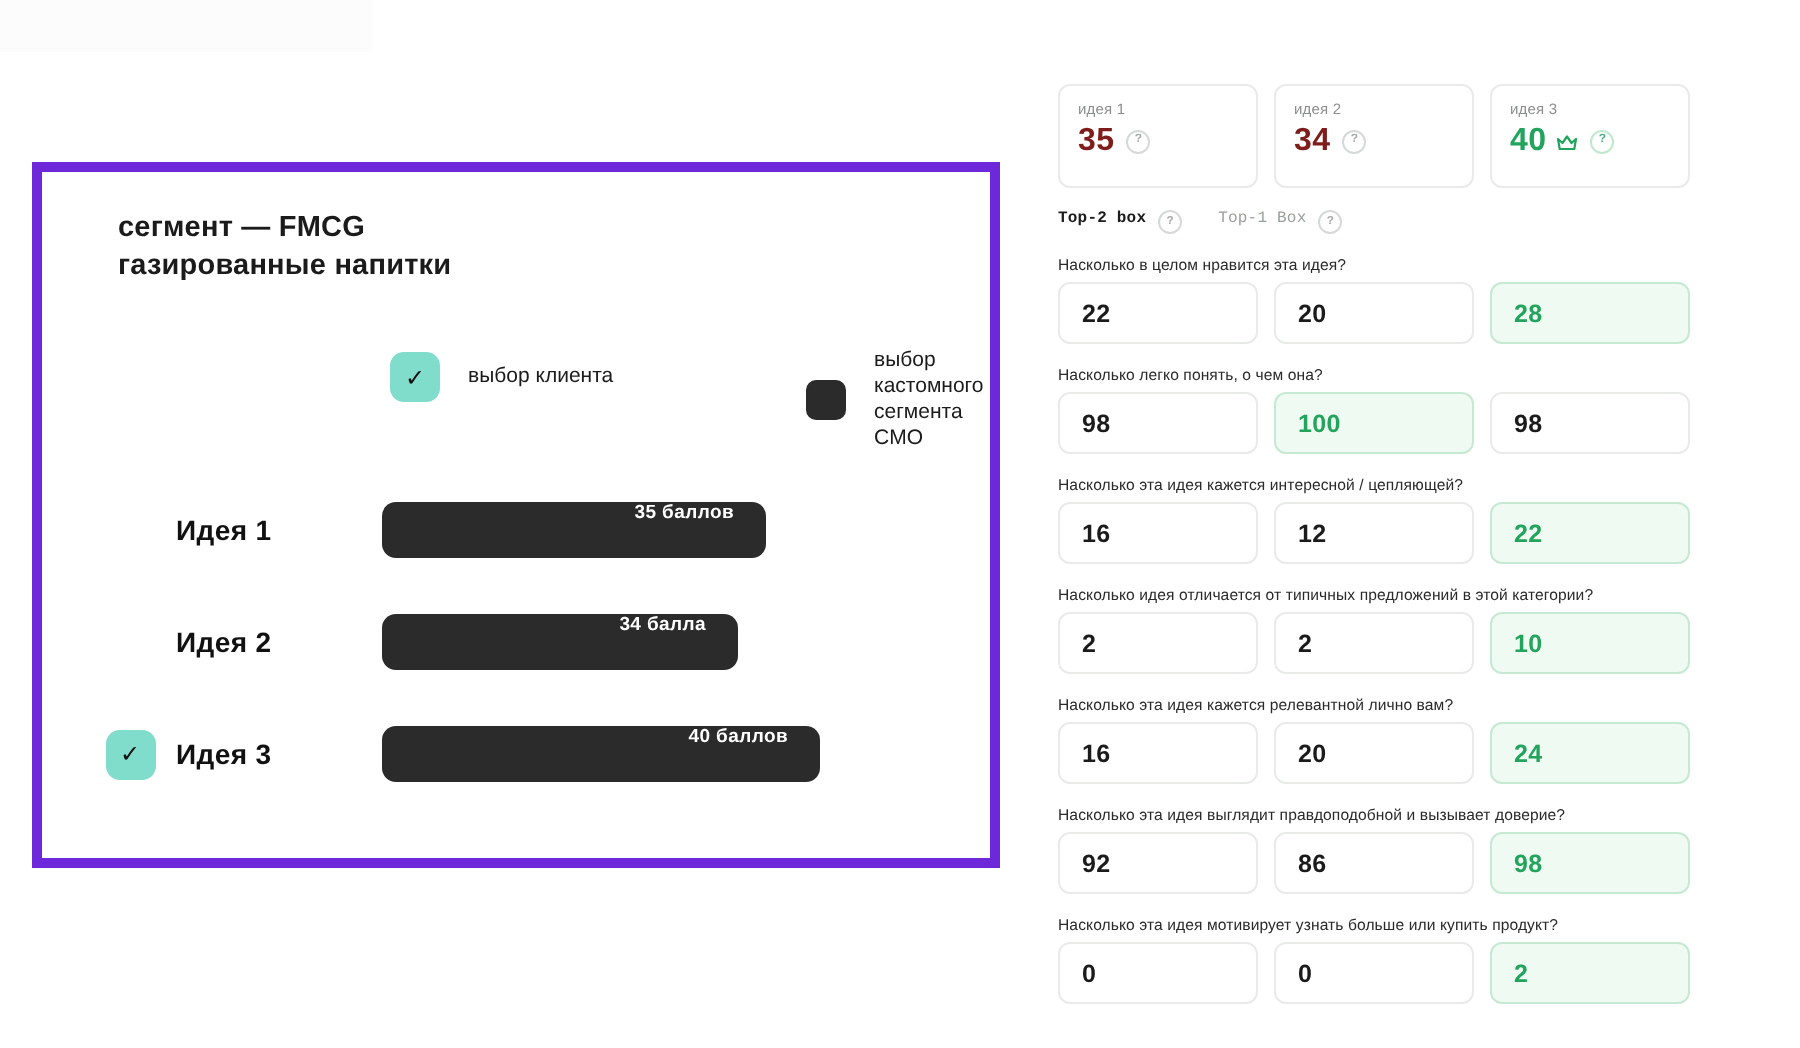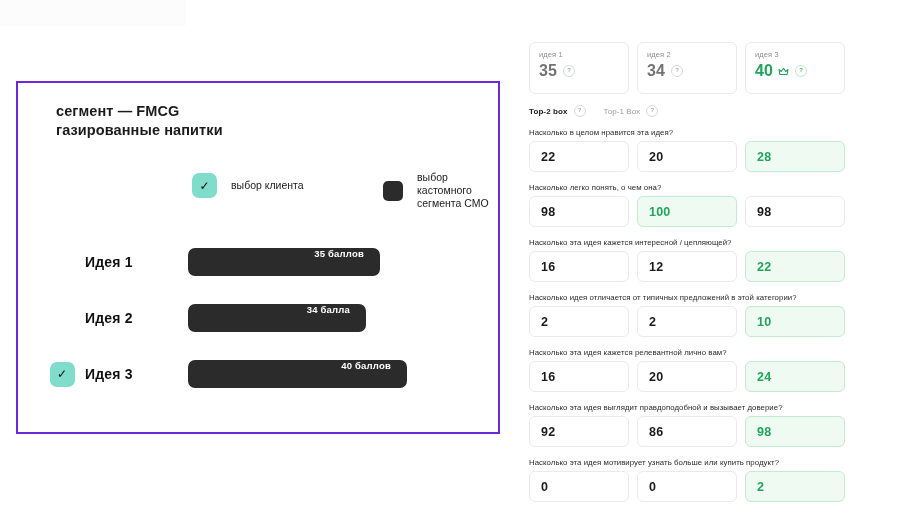--- a/index.html
+++ b/index.html
@@ -17,21 +17,21 @@
   }
 
   
   #left-panel {
     position: absolute;
     left: 16px;
     top: 81px;
     width: 484px;
     height: 353px;
     background: #ffffff;
-    border: 2px solid #6d28d9;
+    border: 5px solid #6d28d9;
     box-sizing: border-box;
   }
 
   #slide-title {
     position: absolute;
     left: 38px;
     top: 19px;
     font-size: 14.5px;
     font-weight: bold;
     line-height: 19px;
@@ -40,21 +40,21 @@
     white-space: pre-line;
   }
 
   
   .legend-row {
     position: absolute;
     display: flex;
     align-items: center;
   }
   #legend-client { left: 174px; top: 90px; }
-  #legend-custom { left: 325px; top: 88px; padding-left: 40px; }
+  #legend-custom { left: 342px; top: 88px; padding-left: 40px; }
 
   .chk {
     width: 25px;
     height: 25px;
     border-radius: 7px;
     flex: 0 0 auto;
     display: flex;
     align-items: center;
     justify-content: center;
     font-size: 12px;
@@ -145,21 +145,21 @@
     letter-spacing: .1px;
   }
   .score-card-value-row {
     display: flex;
     align-items: center;
     margin-top: 3px;
   }
   .score-card-value {
     font-size: 16px;
     font-weight: bold;
-    color: #737373;
+    color: #7f1d1d;
     letter-spacing: .2px;
   }
   .score-card.winner .score-card-value { color: #22a45d; }
 
   .crown-icon {
     margin-left: 5px;
     display: inline-flex;
     align-items: center;
   }
 
@@ -181,24 +181,25 @@
 
   
   #tabs {
     display: flex;
     align-items: center;
     margin-top: 11px;
     gap: 18px;
   }
   .tab {
     display: flex;
-    align-items: center;
+    align-items: flex-start;
     font-size: 8px;
     color: #9aa09a;
     letter-spacing: .1px;
+    font-family: Liberation Mono, monospace;
   }
   .tab.active {
     color: #1b1b1b;
     font-weight: bold;
   }
 
   
   .question-block { margin-top: 11px; }
   .question-text {
     font-size: 7.8px;

